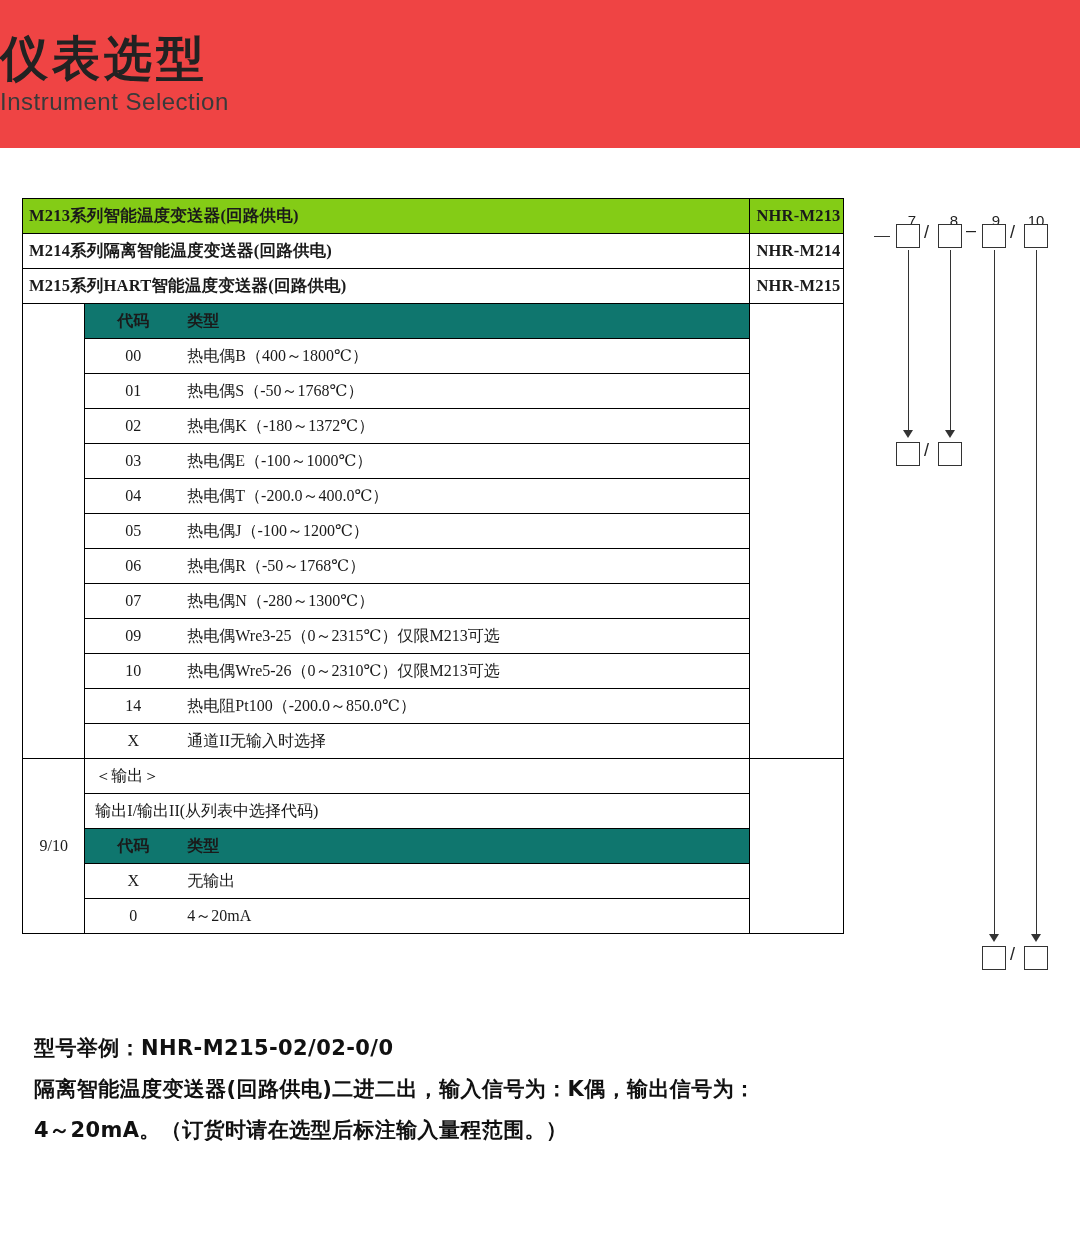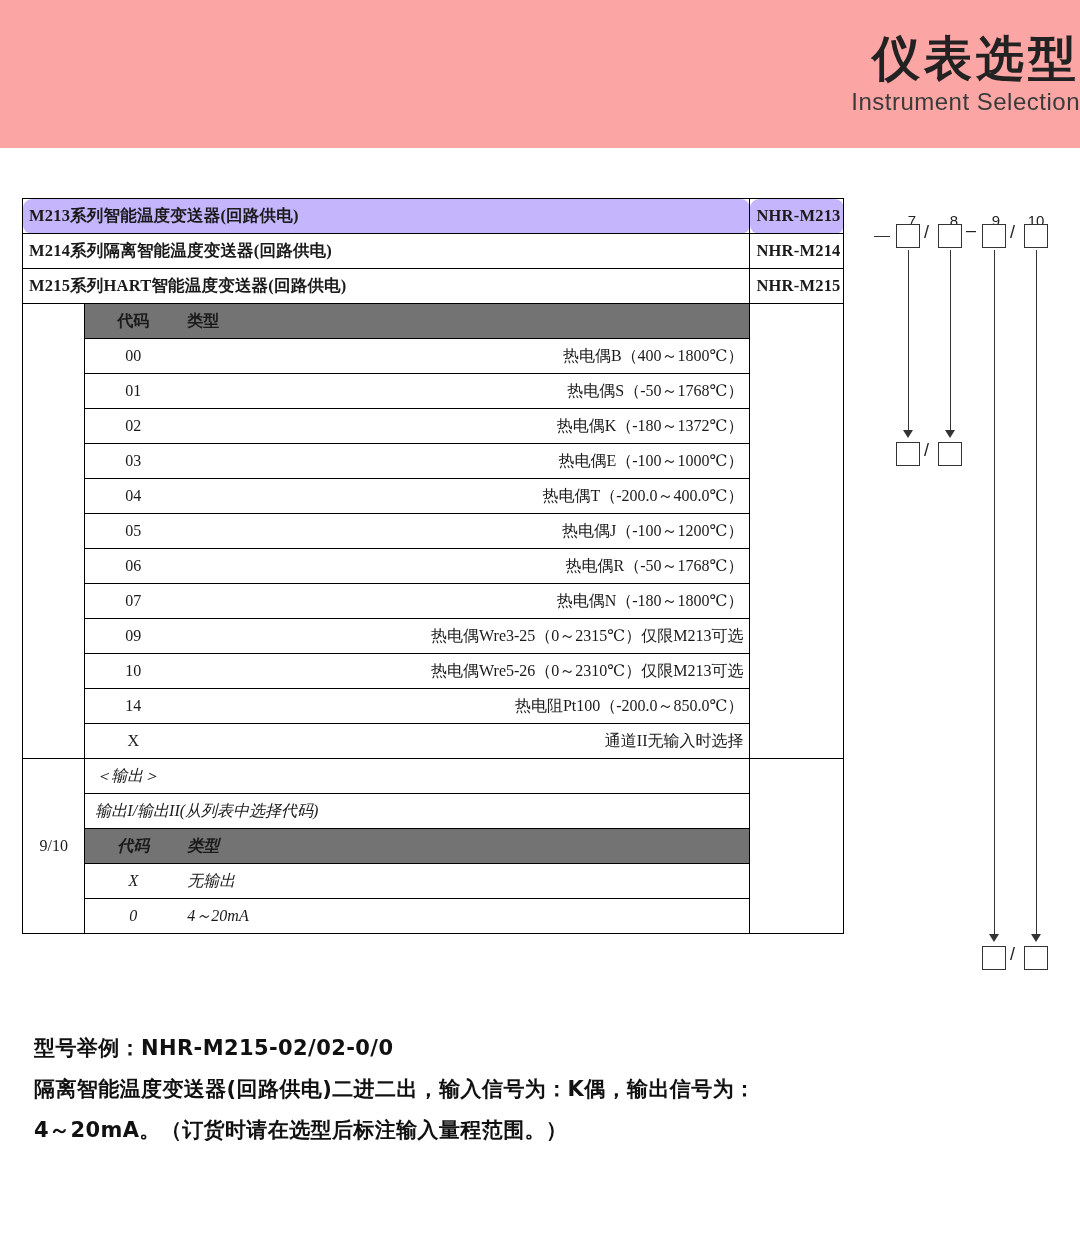--- a/index.html
+++ b/index.html
@@ -13,25 +13,25 @@
     position: relative;
     font-family: "Liberation Serif", "DejaVu Serif", serif;
     color: #1a1a1a;
     overflow: hidden;
   }
 
   
   .banner {
     width: 1080px;
     height: 148px;
-    background: #fca5a5;
+    background: #ef4444;
     box-sizing: border-box;
     display: flex;
     flex-direction: column;
-    align-items: flex-end;
+    align-items: flex-start;
     justify-content: center;
   }
   .banner-title-cn {
     font-family: "DejaVu Sans", "Liberation Sans", sans-serif;
     font-size: 48px;
     font-weight: bold;
     letter-spacing: 4px;
     color: #222;
     line-height: 1.1;
   }
@@ -68,22 +68,21 @@
     font-weight: bold;
     font-size: 16.5px;
     letter-spacing: 0.2px;
   }
   .series-row .code-cell {
     text-align: right;
     padding-right: 14px;
     white-space: nowrap;
   }
   .series-row.shaded td {
-    background: #c4b5fd;
-    border-radius: 9px;
+    background: #84cc16;
   }
 
   .col-idx { width: 60px; text-align: center; font-size: 15px; }
   .col-body { width: 640px; }
   .col-right { width: 90px; }
 
   
   table.inner {
     border-collapse: collapse;
     width: 100%;
@@ -91,27 +90,27 @@
   }
   table.inner td {
     border: none;
     border-bottom: 1px solid #000;
     padding: 3px 6px;
     height: 28px;
     font-size: 16px;
   }
   table.inner tr:last-child td { border-bottom: none; }
   .hdr td {
-    background: #737373;
+    background: #0f766e;
     font-weight: bold;
   }
   .c-code { width: 96px; text-align: center; }
   .c-type { padding-left: 8px; }
 
-  .nowrap { white-space: nowrap; text-align: right; }
+  .nowrap { white-space: nowrap; }
 
   
   .codearea {
     position: absolute;
     left: 870px;
     top: 198px;
     width: 200px;
     height: 830px;
   }
   .num-label {
@@ -235,21 +234,21 @@
               <tr>
                 <td class="c-code">05</td>
                 <td class="c-type nowrap">热电偶J（-100～1200℃）</td>
               </tr>
               <tr>
                 <td class="c-code">06</td>
                 <td class="c-type nowrap">热电偶R（-50～1768℃）</td>
               </tr>
               <tr>
                 <td class="c-code">07</td>
-                <td class="c-type nowrap">热电偶N（-180～1800℃）</td>
+                <td class="c-type nowrap">热电偶N（-280～1300℃）</td>
               </tr>
               <tr>
                 <td class="c-code">09</td>
                 <td class="c-type nowrap">热电偶Wre3-25（0～2315℃）仅限M213可选</td>
               </tr>
               <tr>
                 <td class="c-code">10</td>
                 <td class="c-type nowrap">热电偶Wre5-26（0～2310℃）仅限M213可选</td>
               </tr>
               <tr>
@@ -261,21 +260,21 @@
                 <td class="c-type nowrap">通道II无输入时选择</td>
               </tr>
             </tbody>
           </table>
         </td>
         <td></td>
       </tr>
 
       <tr>
         <td style="text-align:center;">9/10</td>
-        <td style="padding:0;font-style:italic;">
+        <td style="padding:0;">
           <table class="inner">
             <colgroup>
                 <col class="c-code">
                 <col>
               </colgroup>
             <tbody>
               <tr>
                 <td colspan="2" style="padding-left:10px;">＜输出＞</td>
               </tr>
               <tr>

